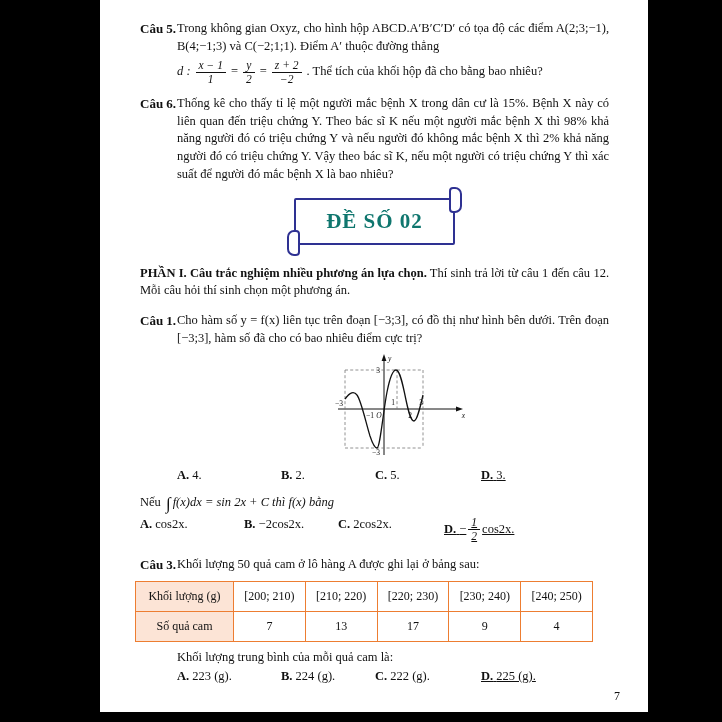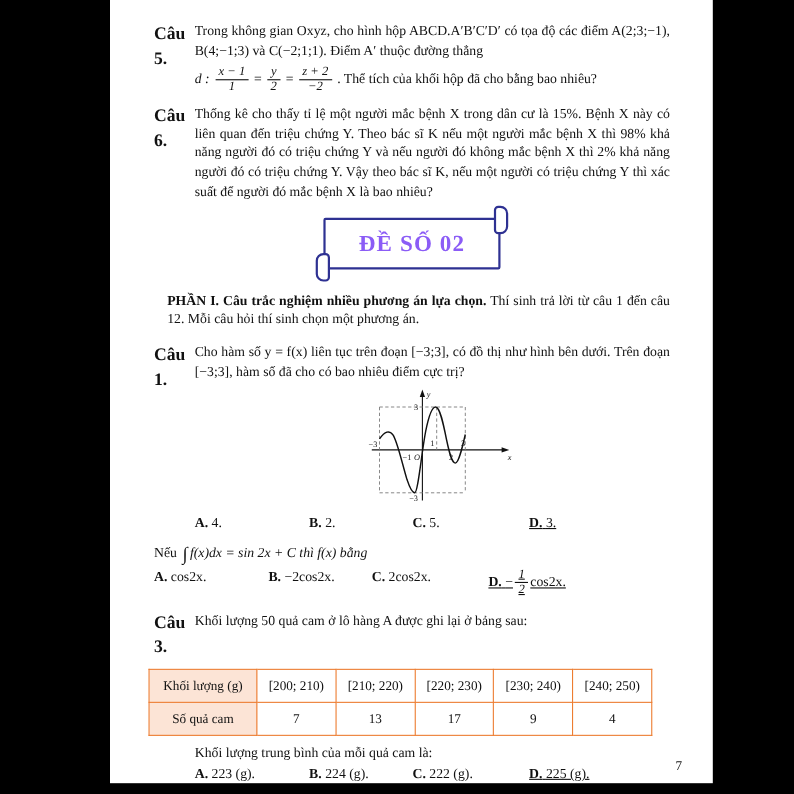--- a/index.html
+++ b/index.html
@@ -7,37 +7,37 @@
   body {
     width: 722px; height: 722px; position: relative;
     background: #000; overflow: hidden;
     font-family: "Liberation Serif", serif; color: #111;
   }
   .page {
     position: absolute; left: 100px; top: 0; width: 548px; height: 712px;
     background: #fff; padding: 20px 39px 0 40px; overflow: hidden;
   }
   .q { display: flex; margin-bottom: 9px; }
-  .q-label { flex: 0 0 37px; font-weight: bold; font-size: 16px; line-height: 1.42; }
+  .q-label { flex: 0 0 37px; font-weight: bold; font-size: 13px; line-height: 1.42; }
   .q-body { flex: 1; font-size: 12.5px; line-height: 1.42; text-align: justify; }
   .eq-line { margin-top: 3px; display: flex; align-items: center; gap: 5px; text-align: left; flex-wrap: nowrap; white-space: nowrap; }
   .eq-prefix, .eq-suffix { white-space: normal; }
   .frac { display: inline-flex; flex-direction: column; text-align: center; font-style: italic; font-size: 11.5px; line-height: 1.15; }
   .frac .num { border-bottom: 1px solid #111; padding: 0 3px; display: block; }
   .frac .den { padding: 0 3px; display: block; }
   .banner-row { display: flex; justify-content: center; margin: 8px 0 20px; }
   .banner {
     position: relative; border: 2.5px solid #2e3192; background: #fff;
-    padding: 9px 30px; font-size: 21px; font-weight: bold; color: #8b5cf6;
+    padding: 9px 30px; font-size: 21px; font-weight: bold; color: #0f766e;
     letter-spacing: 1px; border-radius: 2px;
   }
   .curl { position: absolute; width: 13px; height: 26px; border: 2.5px solid #2e3192; background: #fff; }
   .curl-right { right: -9px; top: -13px; border-radius: 4px 7px 7px 4px; }
   .curl-left { left: -9px; bottom: -13px; border-radius: 7px 4px 4px 7px; }
-  .part { margin: 0 0 12px 12px; font-size: 12.5px; line-height: 1.42; text-align: justify; }
+  .part { margin: 0 0 12px 0; font-size: 12.5px; line-height: 1.42; text-align: justify; }
   .figure-row { display: flex; justify-content: center; margin: 3px 0; }
   .opts { display: flex; font-size: 12.5px; margin-bottom: 8px; margin-top: 4px; }
   .opts.ml { margin-left: 37px; }
   .opt1 { width: 104px; } .opt2 { width: 94px; } .opt3 { width: 106px; } .opt4 { flex: 1; text-decoration: underline; }
   .q2-line { display: flex; align-items: flex-end; }
   .integral { font-size: 17px; line-height: 1; margin: 0 2px; }
   .ifrac { margin: 0 2px; }
   .cam-table { border-collapse: collapse; margin: 7px 0 8px -5px; width: 458px; }
   .cam-table td { border: 1.2px solid #ed7d31; text-align: center; font-size: 12px; padding: 7px 3px; }
   .cam-table td.rowhead { background: #fce4d6; width: 98px; }

